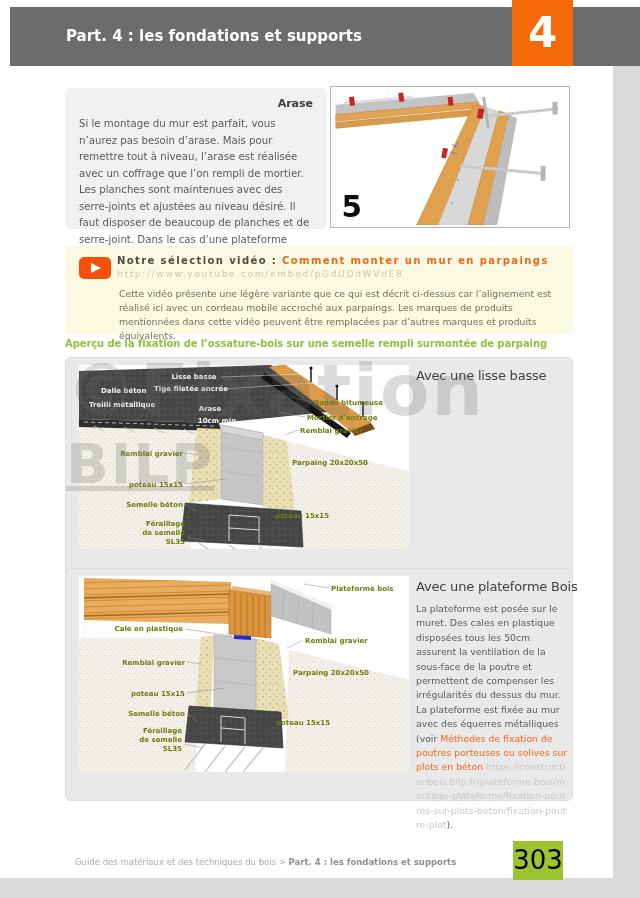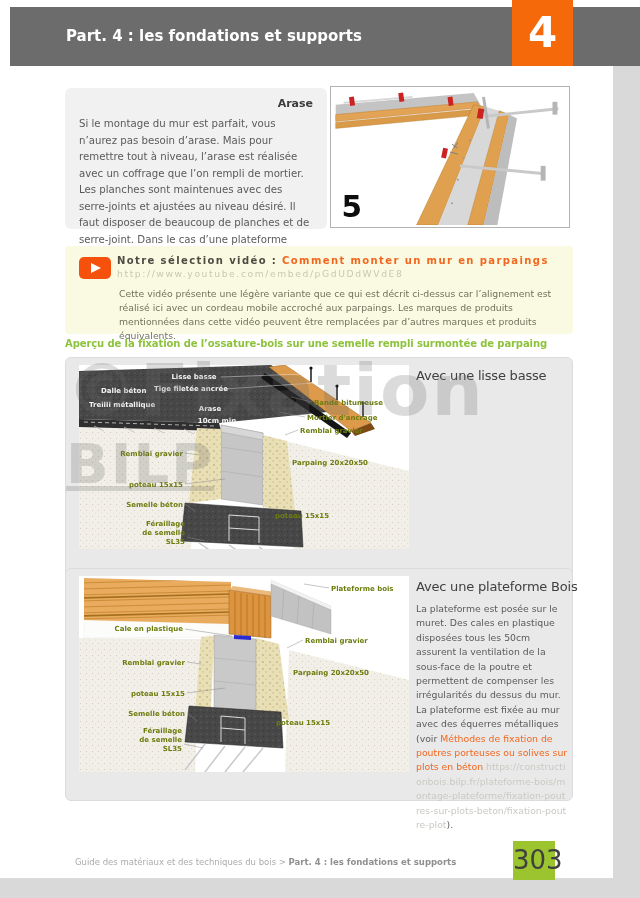--- a/index.html
+++ b/index.html
@@ -54,22 +54,22 @@
 
   
   .watermark{position:absolute;left:66px;top:352px;z-index:5;pointer-events:none;
              color:rgba(105,105,105,0.24);font-weight:bold;letter-spacing:2px;}
   .wm1{font-size:72px;line-height:76px;}
   .wm2{font-size:56px;line-height:72px;text-decoration:underline;}
 
   
   .crumb{position:absolute;left:75px;top:857px;font-size:8.5px;color:#ababab;}
   .crumb strong{color:#8f8f8f;}
-  .pagenum-box{position:absolute;left:513px;top:841px;width:42px;height:39px;background:var(--green-box,#9cc42e);
-               color:#404040;font-size:26px;text-align:center;line-height:39px;}
+  .pagenum-box{position:absolute;left:513px;top:841px;width:50px;height:39px;background:var(--green-box,#9cc42e);
+               color:#000000;font-size:26px;text-align:center;line-height:39px;}
 
   svg text{font-family:"DejaVu Sans","Liberation Sans",sans-serif;}
   .lblW{fill:#f2f2f2;font-size:7px;font-weight:bold;}
   .lblG{fill:#6e7d0f;font-size:7px;font-weight:bold;}
 </style>
 </head>
 <body>
 
 <div class="page">
 

